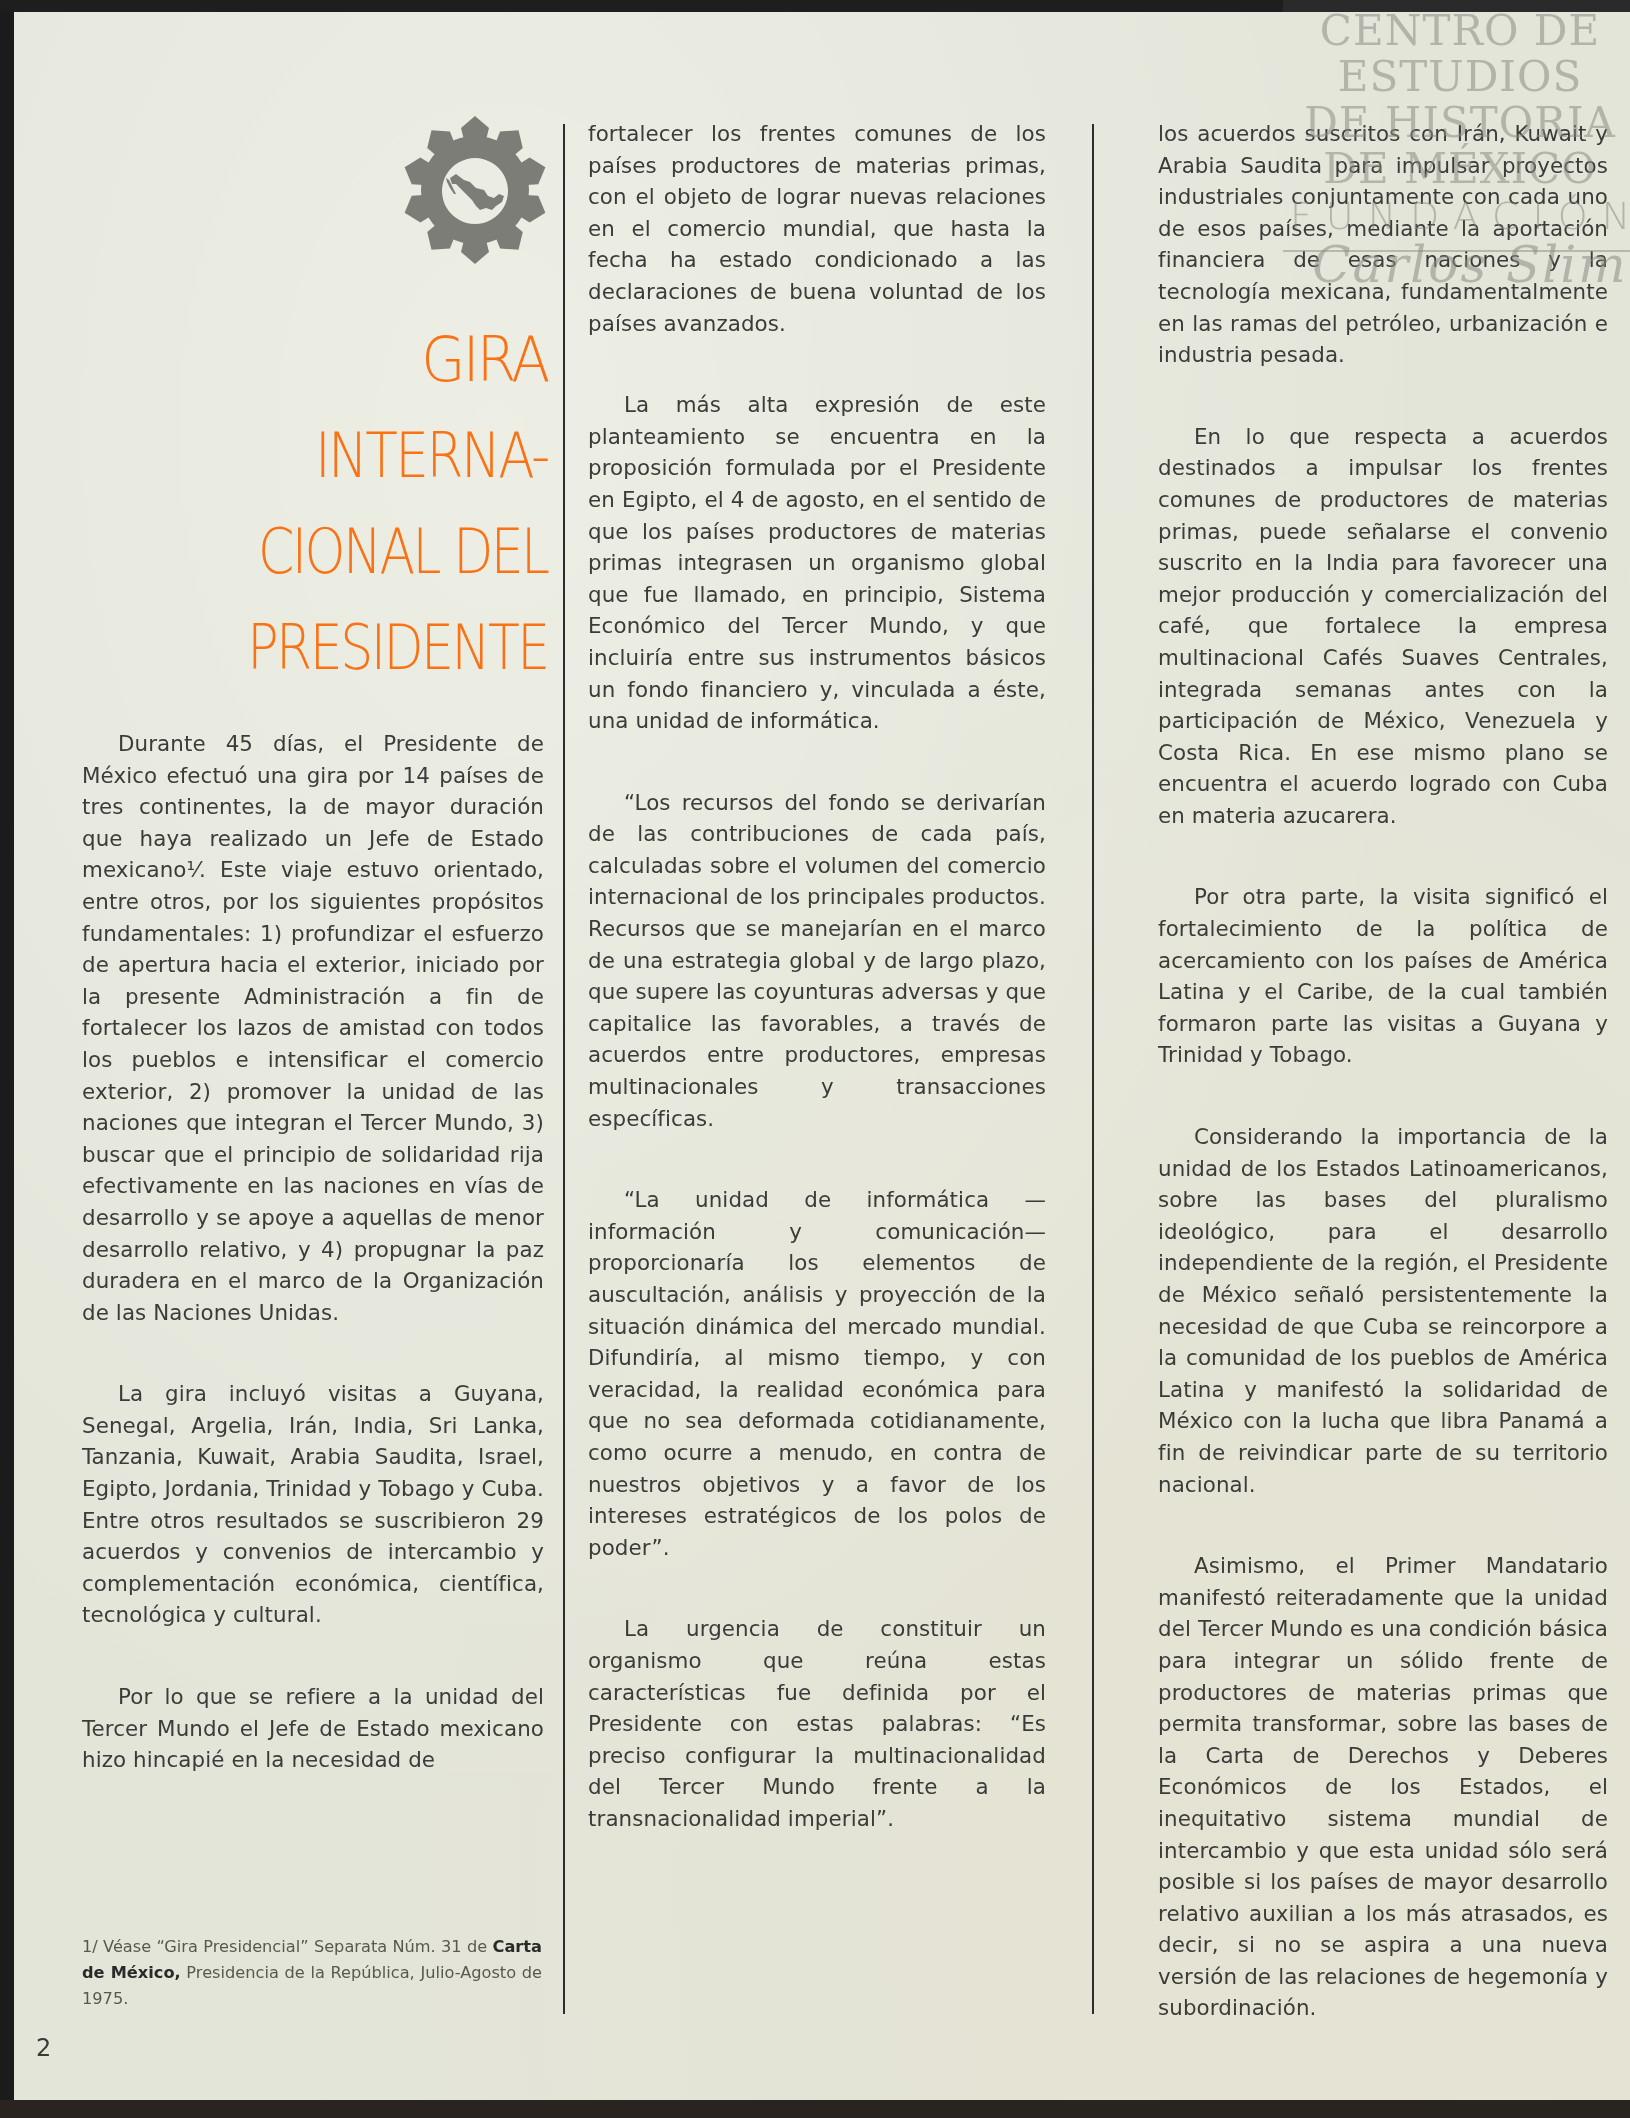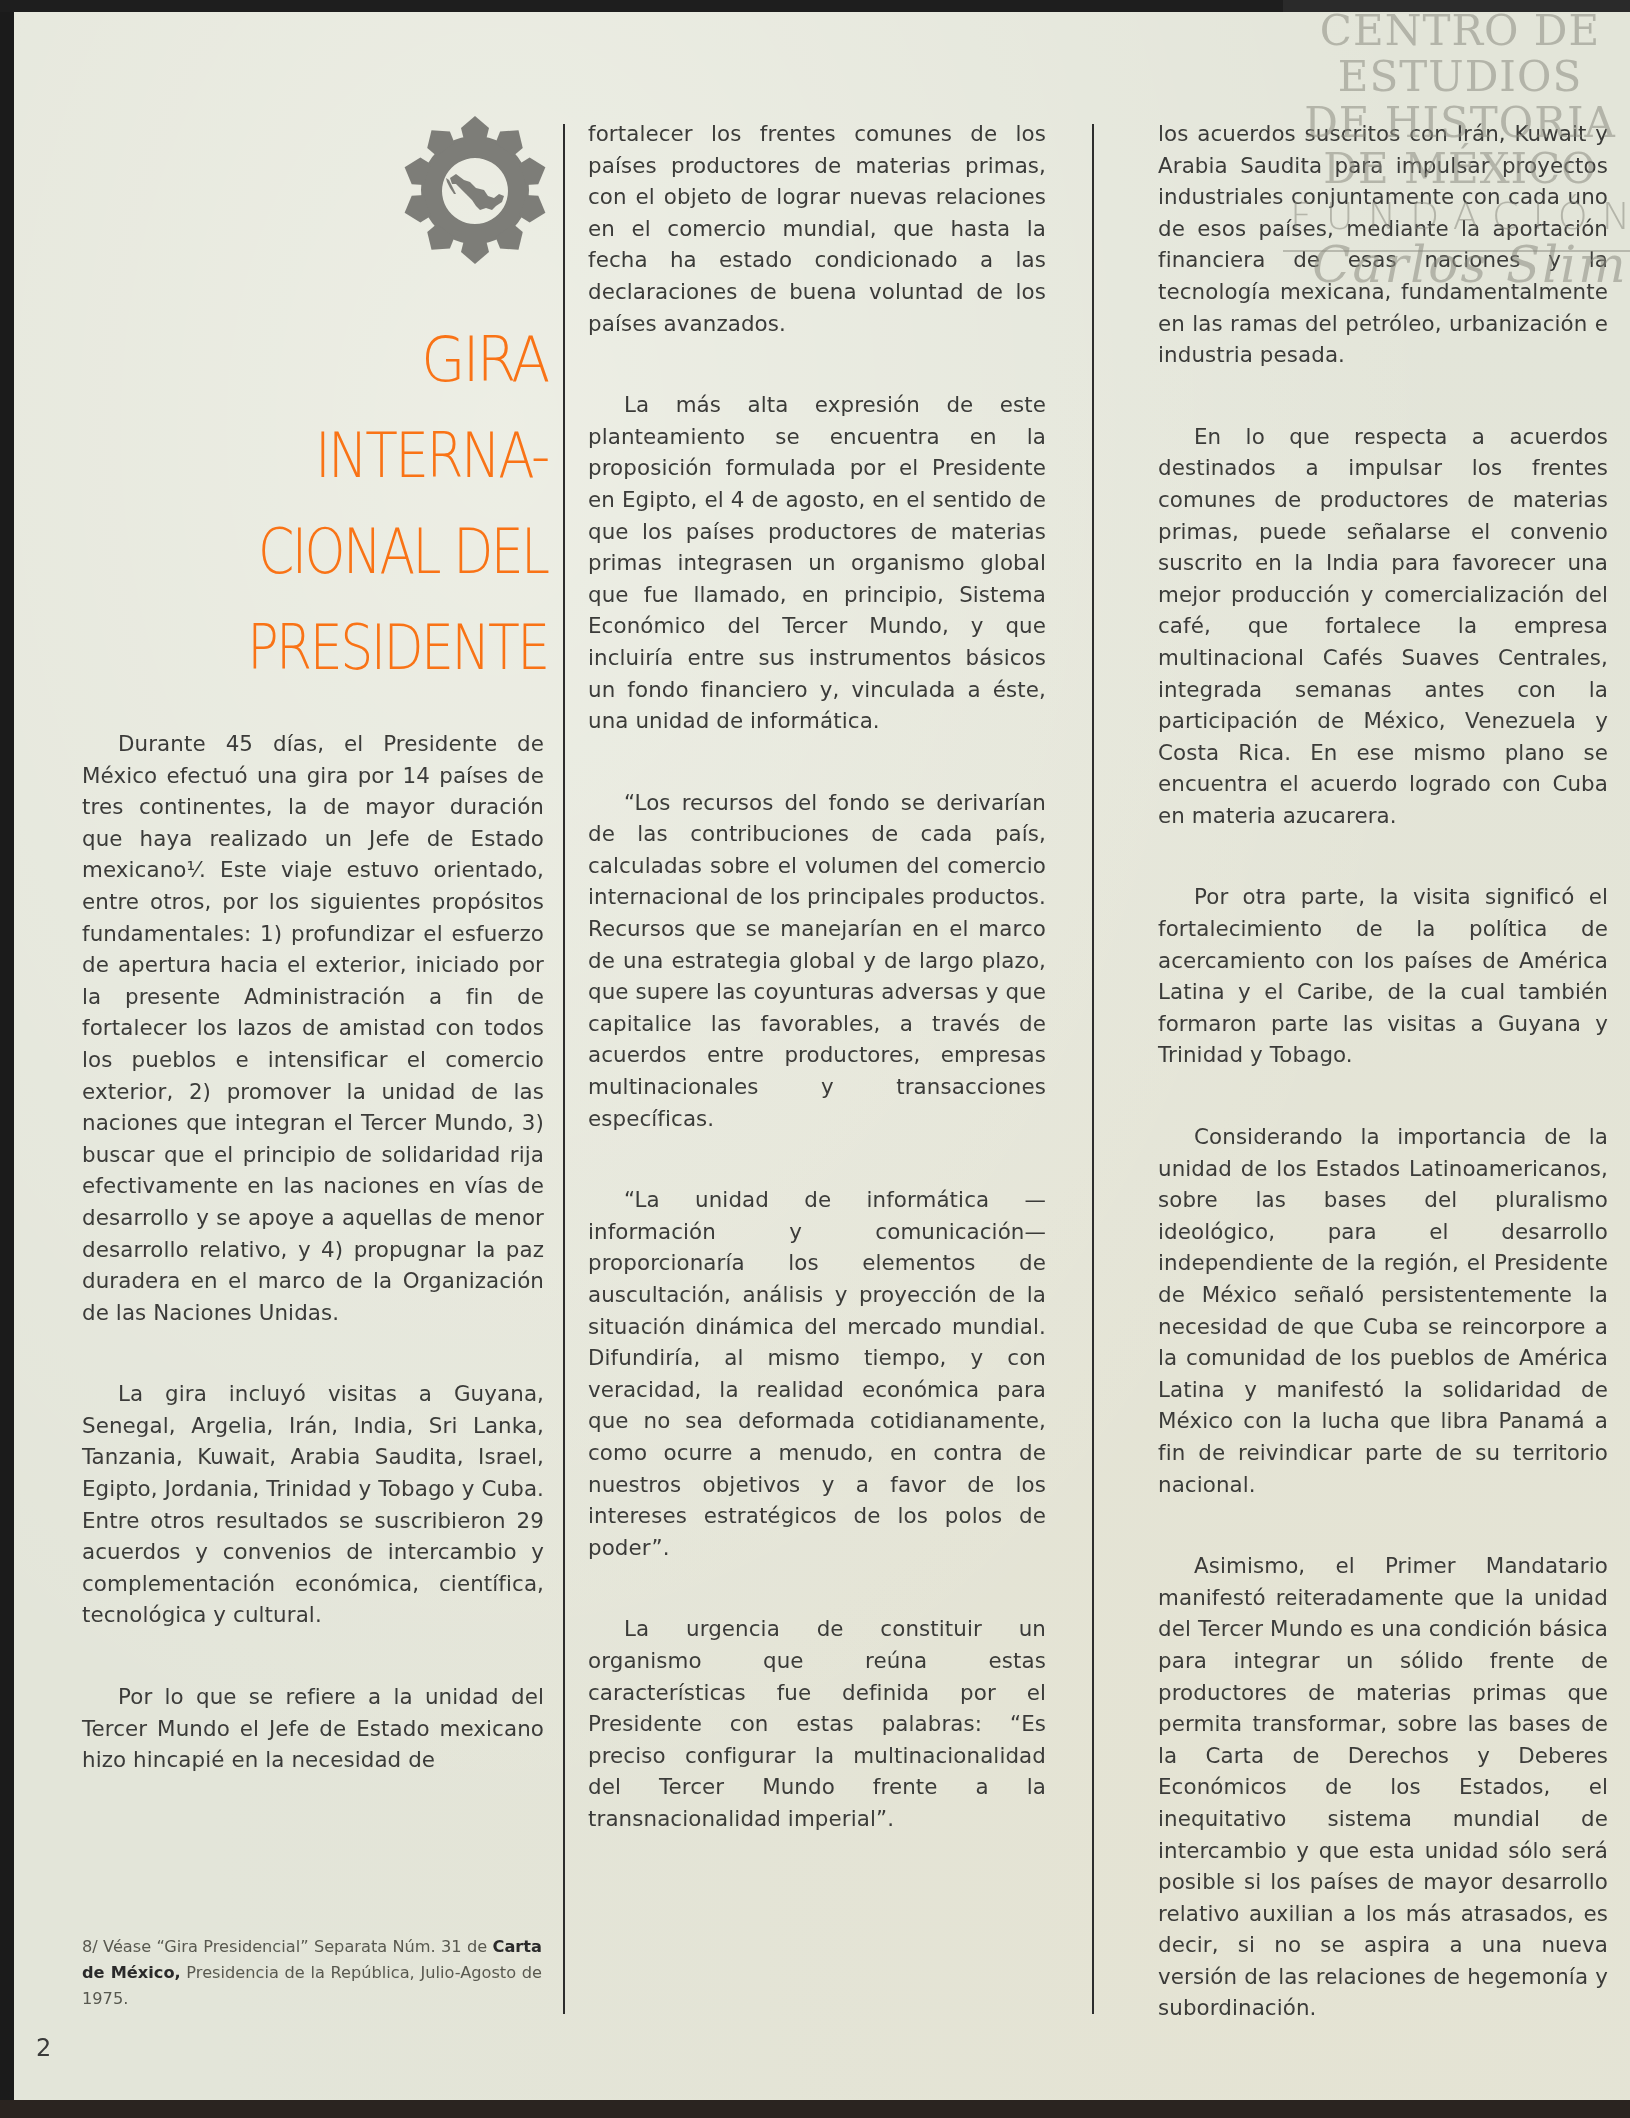--- a/index.html
+++ b/index.html
@@ -131,21 +131,21 @@
 
 <div class="col col3">
   <p class="cont">los acuerdos suscritos con Irán, Kuwait y Arabia Saudita para impulsar proyectos industriales conjuntamente con cada uno de esos países, mediante la aportación financiera de esas naciones y la tecnología mexicana, fundamentalmente en las ramas del petróleo, urbanización e industria pesada.</p>
   <p>En lo que respecta a acuerdos destinados a impulsar los frentes comunes de productores de materias primas, puede señalarse el convenio suscrito en la India para favorecer una mejor producción y comercialización del café, que fortalece la empresa multinacional Cafés Suaves Centrales, integrada semanas antes con la participación de México, Venezuela y Costa Rica. En ese mismo plano se encuentra el acuerdo logrado con Cuba en materia azucarera.</p>
   <p>Por otra parte, la visita significó el fortalecimiento de la política de acercamiento con los países de América Latina y el Caribe, de la cual también formaron parte las visitas a Guyana y Trinidad y Tobago.</p>
   <p>Considerando la importancia de la unidad de los Estados Latinoamericanos, sobre las bases del pluralismo ideológico, para el desarrollo independiente de la región, el Presidente de México señaló persistentemente la necesidad de que Cuba se reincorpore a la comunidad de los pueblos de América Latina y manifestó la solidaridad de México con la lucha que libra Panamá a fin de reivindicar parte de su territorio nacional.</p>
   <p>Asimismo, el Primer Mandatario manifestó reiteradamente que la unidad del Tercer Mundo es una condición básica para integrar un sólido frente de productores de materias primas que permita transformar, sobre las bases de la Carta de Derechos y Deberes Económicos de los Estados, el inequitativo sistema mundial de intercambio y que esta unidad sólo será posible si los países de mayor desarrollo relativo auxilian a los más atrasados, es decir, si no se aspira a una nueva versión de las relaciones de hegemonía y subordinación.</p>
 </div>
 
 <div class="footnote">
-  <span>8/ Véase “Gira Presidencial” Separata Núm. 31 de </span><b>Carta de México,</b><span> Presidencia de la República, Julio-Agosto de 1975.</span>
+  <span>1/ Véase “Gira Presidencial” Separata Núm. 31 de </span><b>Carta de México,</b><span> Presidencia de la República, Julio-Agosto de 1975.</span>
 </div>
 
 <div class="pagenum">2</div>
 
 <div class="wm-rule"></div>
 <div class="watermark">
   <div class="wm-line">CENTRO DE</div>
   <div class="wm-line">ESTUDIOS</div>
   <div class="wm-line">DE HISTORIA</div>
   <div class="wm-line">DE MÉXICO</div>

